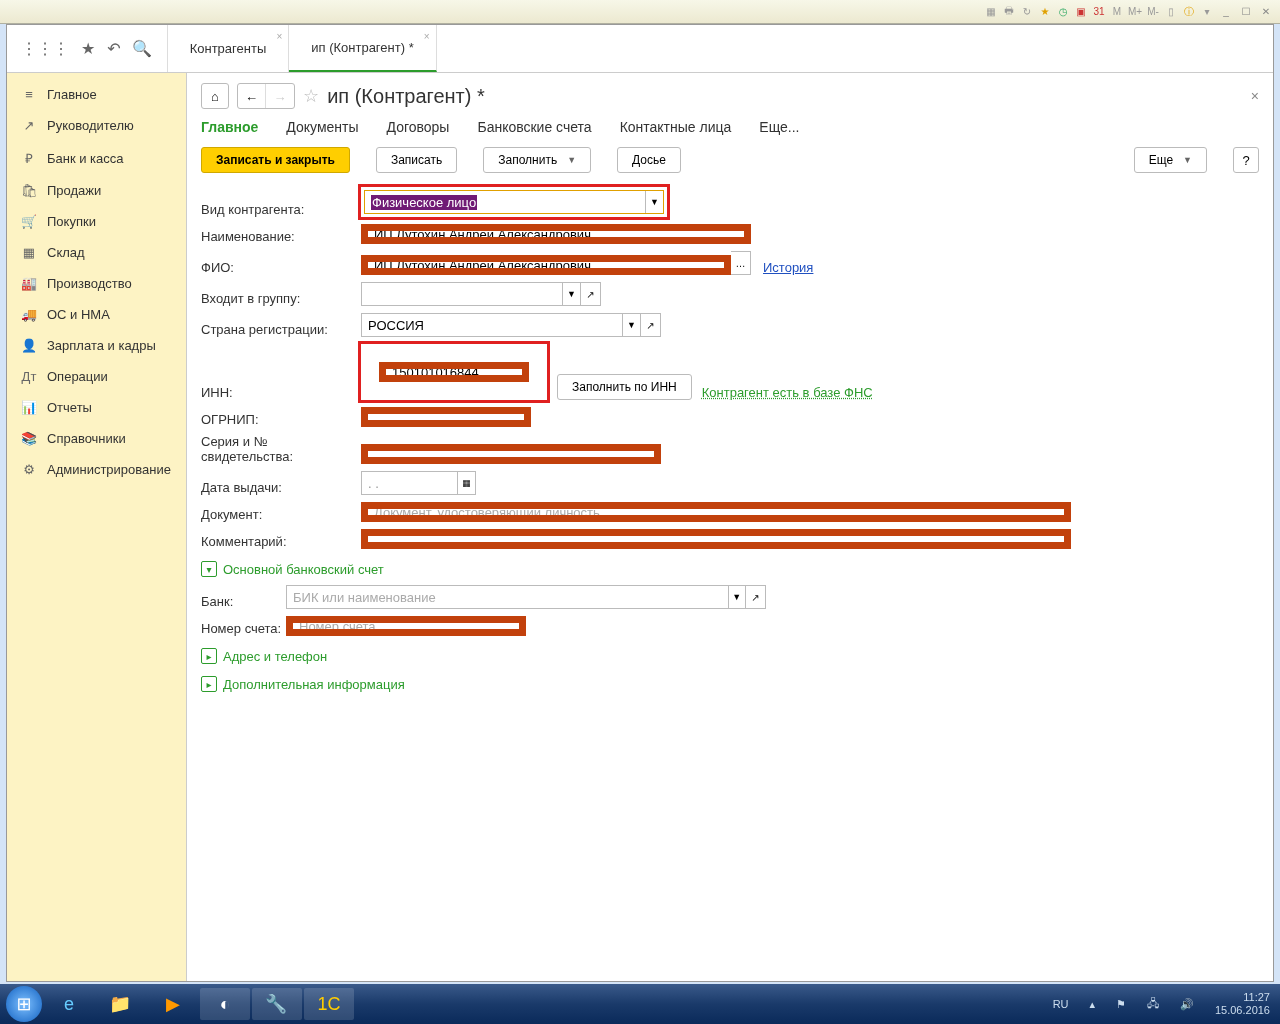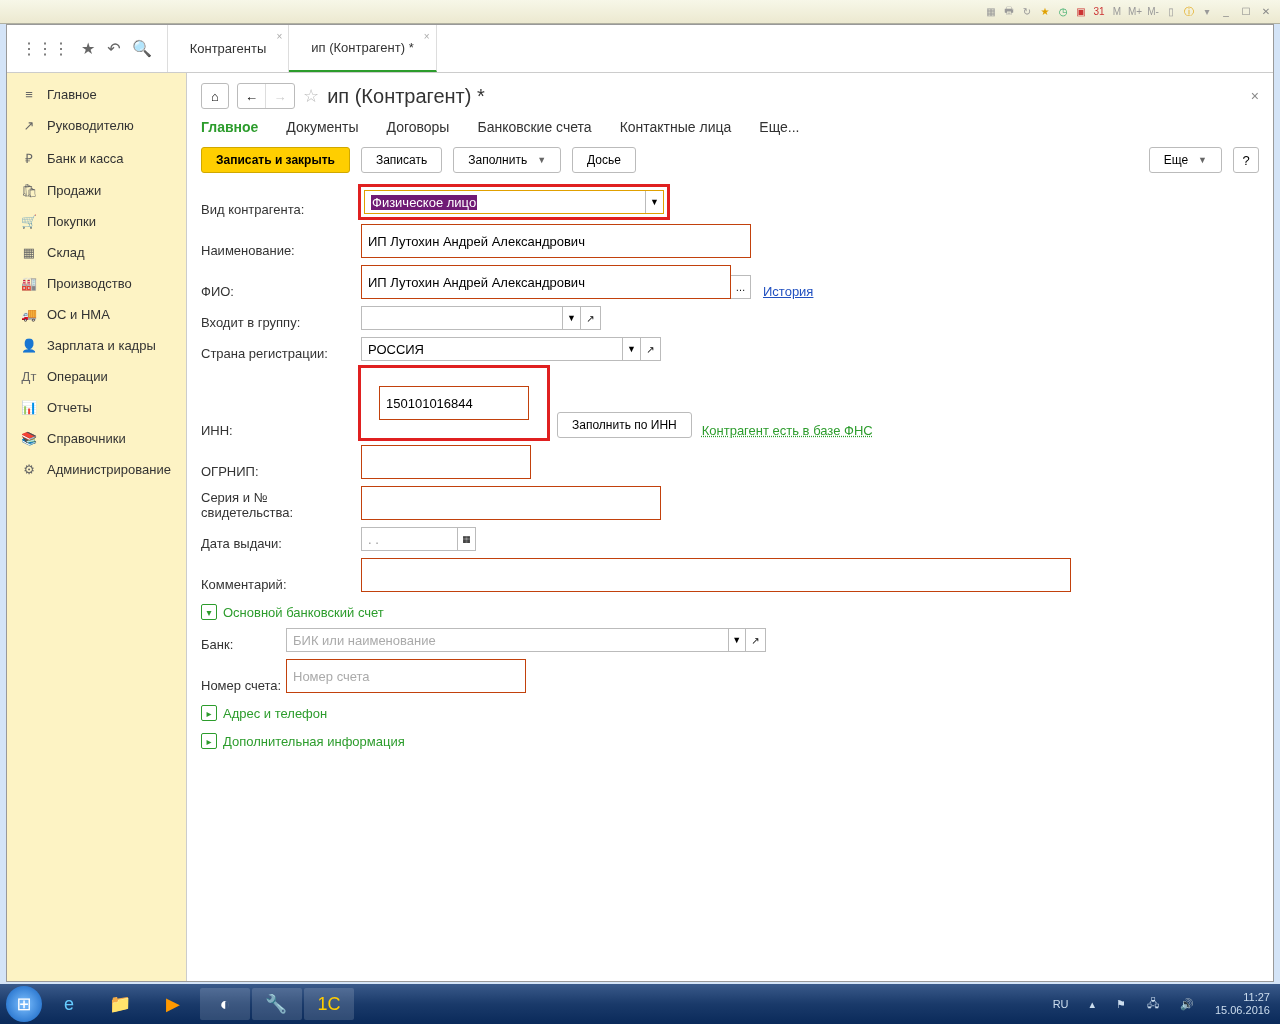--- a/index.html
+++ b/index.html
@@ -43,30 +43,30 @@
 .crumb .navgroup .half { width:28px; height:24px; display:flex; align-items:center; justify-content:center; font-size:13px; cursor:pointer; }
 .crumb .navgroup .half:first-child { border-right:1px solid #ddd; }
 .crumb .star-outline { font-size:18px; color:#bbb; cursor:pointer; }
 .crumb .title { font-size:20px; color:#333; }
 .crumb .close-page { margin-left:auto; font-size:14px; color:#888; cursor:pointer; }
 
 .subtabs { display:flex; gap:28px; margin:10px 0 12px 0; font-size:14px; }
 .subtabs .st { color:#333; cursor:pointer; }
 .subtabs .st.active { color:#2c9c2c; font-weight:bold; }
 
-.actionbar { display:flex; gap:11px; margin-bottom:14px; align-items:center; }
+.actionbar { display:flex; gap:26px; margin-bottom:14px; align-items:center; }
 .btn { height:26px; padding:0 14px; border:1px solid #bbb; background:#fff; border-radius:3px; font-size:12px; display:flex; align-items:center; cursor:pointer; gap:4px; }
 .btn.primary { background:#ffce00; border-color:#d0a800; font-weight:bold; }
 .btn .caret { font-size:9px; color:#666; margin-left:6px; }
 .actionbar .spacer { flex:1; }
 .sqbtn { width:26px; height:26px; border:1px solid #bbb; border-radius:3px; display:flex; align-items:center; justify-content:center; font-size:13px; cursor:pointer; }
 
 .formrow { display:flex; align-items:flex-end; margin-bottom:7px; font-size:13px; }
 .formrow .lbl { width:160px; color:#333; }
-.formrow input[type=text] { height:34px; border:1px solid #c2410c; padding:0 6px; font-size:13px; }
+.formrow input[type=text] { height:20px; border:7px solid #c2410c; padding:0 6px; font-size:13px; }
 .formrow .sel { height:24px; border:1px solid #bbb; display:flex; align-items:center; position:relative; background:#fff; }
 .formrow .sel .selval { padding:0 6px; flex:1; font-size:13px; }
 .formrow .sel .selbtn { width:18px; border-left:1px solid #bbb; display:flex; align-items:center; justify-content:center; font-size:9px; cursor:pointer; height:100%; }
 .formrow .extbtn { width:20px; height:24px; border:1px solid #bbb; border-left:none; display:flex; align-items:center; justify-content:center; font-size:10px; cursor:pointer; }
 .redbox { outline:3px solid #e02020; }
 .highlight-sel { background:#701a75; color:#fff; padding:0 1px; }
 .linktext { color:#2050c0; text-decoration:underline; cursor:pointer; font-size:13px; }
 .greenlink { color:#2c9c2c; text-decoration:underline; cursor:pointer; font-size:13px; }
 .greenlink.dotted { text-decoration-style: dotted; }
 
@@ -281,20 +281,24 @@
       </div>
 
       <div class="formrow">
         <span class="lbl">Дата выдачи:</span>
         <div class="sel" style="width:115px">
           <span class="selval" style="color:#999"> .  .    </span>
           <span class="selbtn">▦</span>
         </div>
       </div>
 
+      <div class="formrow">
+        <span class="lbl">Документ:</span>
+        <input type="text" style="width: 710px;" placeholder="Документ, удостоверяющий личность">
+      </div>
 
       <div class="formrow">
         <span class="lbl">Комментарий:</span>
         <input type="text" style="width: 710px;" value="">
       </div>
 
       <div class="section-toggle">
         <span class="togbox">▾</span>
         <span class="toglabel">Основной банковский счет</span>
       </div>

